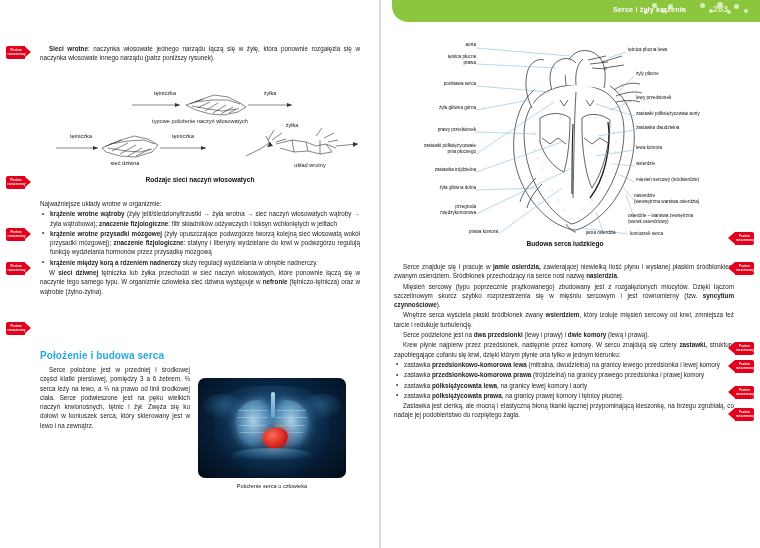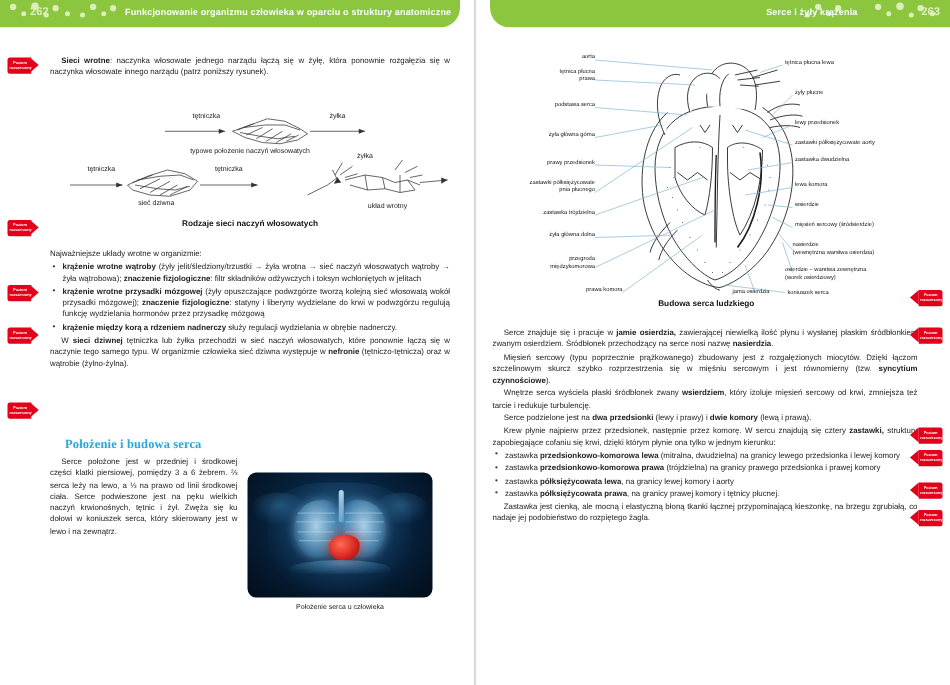--- a/index.html
+++ b/index.html
@@ -24,37 +24,37 @@
   .hdr-bg{position:absolute;top:0;height:22px;background:#8cc63e;}
   .hdr.l .hdr-bg{left:0;width:368px;border-bottom-right-radius:16px;}
   .hdr.r .hdr-bg{left:12px;width:368px;border-bottom-left-radius:16px;}
 
   .hdr-title{position:absolute;top:5px;font-size:7.2px;font-weight:bold;color:#ffffff;
              letter-spacing:.15px;white-space:nowrap;}
   .hdr.l .hdr-title{left:74px;}
   .hdr.r .hdr-title{right:74px;}
   .pagenum{position:absolute;top:4px;font-size:9px;font-weight:bold;color:#ddeebb;}
   .hdr.l .pagenum{left:24px;}
-  .hdr.r .pagenum{right:8px;}
+  .hdr.r .pagenum{right:32px;}
 
   .dots{position:absolute;top:2px;width:52px;height:18px;}
   .hdr.l .dots{left:8px;}
   .hdr.r .dots{right:8px;}
   .dots i{position:absolute;display:block;border-radius:50%;background:#eaf4d2;opacity:.85;}
 
   
   .col{position:absolute;font-size:6.3px;line-height:9.3px;text-align:justify;color:#1c1c1c;}
   .col p{margin:0 0 1px 0;}
   .ind{text-indent:9px;}
   b{font-weight:bold;}
   ul{margin:0;padding:0;list-style:none;}
   li{position:relative;padding-left:10px;margin-bottom:1px;text-align:justify;}
   li:before{content:"•";position:absolute;left:2px;top:-0.5px;font-size:6.5px;color:#333;}
 
-  h2.section{font-size:10px;color:#29a8df;font-weight:bold;margin:0 0 4px 12px;letter-spacing:.1px;font-family:Liberation Serif, serif;}
+  h2.section{font-size:10px;color:#29a8df;font-weight:bold;margin:0 0 4px 0;letter-spacing:.1px;}
 
   
   .flag{position:absolute;width:26px;height:13px;}
   .flag .body{position:absolute;left:0;top:0;width:19px;height:13px;background:#e2001a;
               border-top-left-radius:2px;border-bottom-left-radius:2px;}
   .flag .tip{position:absolute;left:18px;top:0;width:0;height:0;
              border-top:6.5px solid transparent;border-bottom:6.5px solid transparent;
              border-left:7px solid #e2001a;}
   .flag .txt{position:absolute;left:1.5px;top:1.5px;width:17px;color:#fff;font-size:3.1px;
              line-height:4.3px;font-weight:bold;text-align:center;}
@@ -100,40 +100,20 @@
   .hd-label.r-al{text-align:right;}
   svg{display:block;}
 </style>
 </head>
 <body>
 
 <div class="page">
 
   <div class="half left">
 
-    <div class="hdr l">
-      <div class="hdr-bg"></div>
-
-      <div class="dots">
-        <i style="left:0px;top:1px;width:5px;height:5px;"></i>
-        <i style="left:9px;top:7px;width:4px;height:4px;"></i>
-        <i style="left:17px;top:0px;width:6px;height:6px;"></i>
-        <i style="left:27px;top:8px;width:4px;height:4px;"></i>
-        <i style="left:34px;top:2px;width:5px;height:5px;"></i>
-        <i style="left:44px;top:7px;width:4px;height:4px;"></i>
-      </div>
-      <div class="dots" style="left:64px;">
-        <i style="left:0px;top:8px;width:4px;height:4px;"></i>
-        <i style="left:8px;top:1px;width:5px;height:5px;"></i>
-        <i style="left:17px;top:7px;width:4px;height:4px;"></i>
-        <i style="left:24px;top:2px;width:5px;height:5px;"></i>
-      </div>
-      <div class="pagenum">262</div>
-      <div class="hdr-title" style="left:100px;">Funkcjonowanie organizmu człowieka w oparciu o struktury anatomiczne</div>
-    </div>
 
     <div class="flag" style="left:6px;top:46px;">
       <div class="body"></div>
         <div class="tip"></div>
       <div class="txt"><span>Poziom</span><br><span>rozszerzony</span></div>
     </div>
     <div class="flag" style="left:6px;top:176px;">
       <div class="body"></div>
         <div class="tip"></div>
       <div class="txt"><span>Poziom</span><br><span>rozszerzony</span></div>

